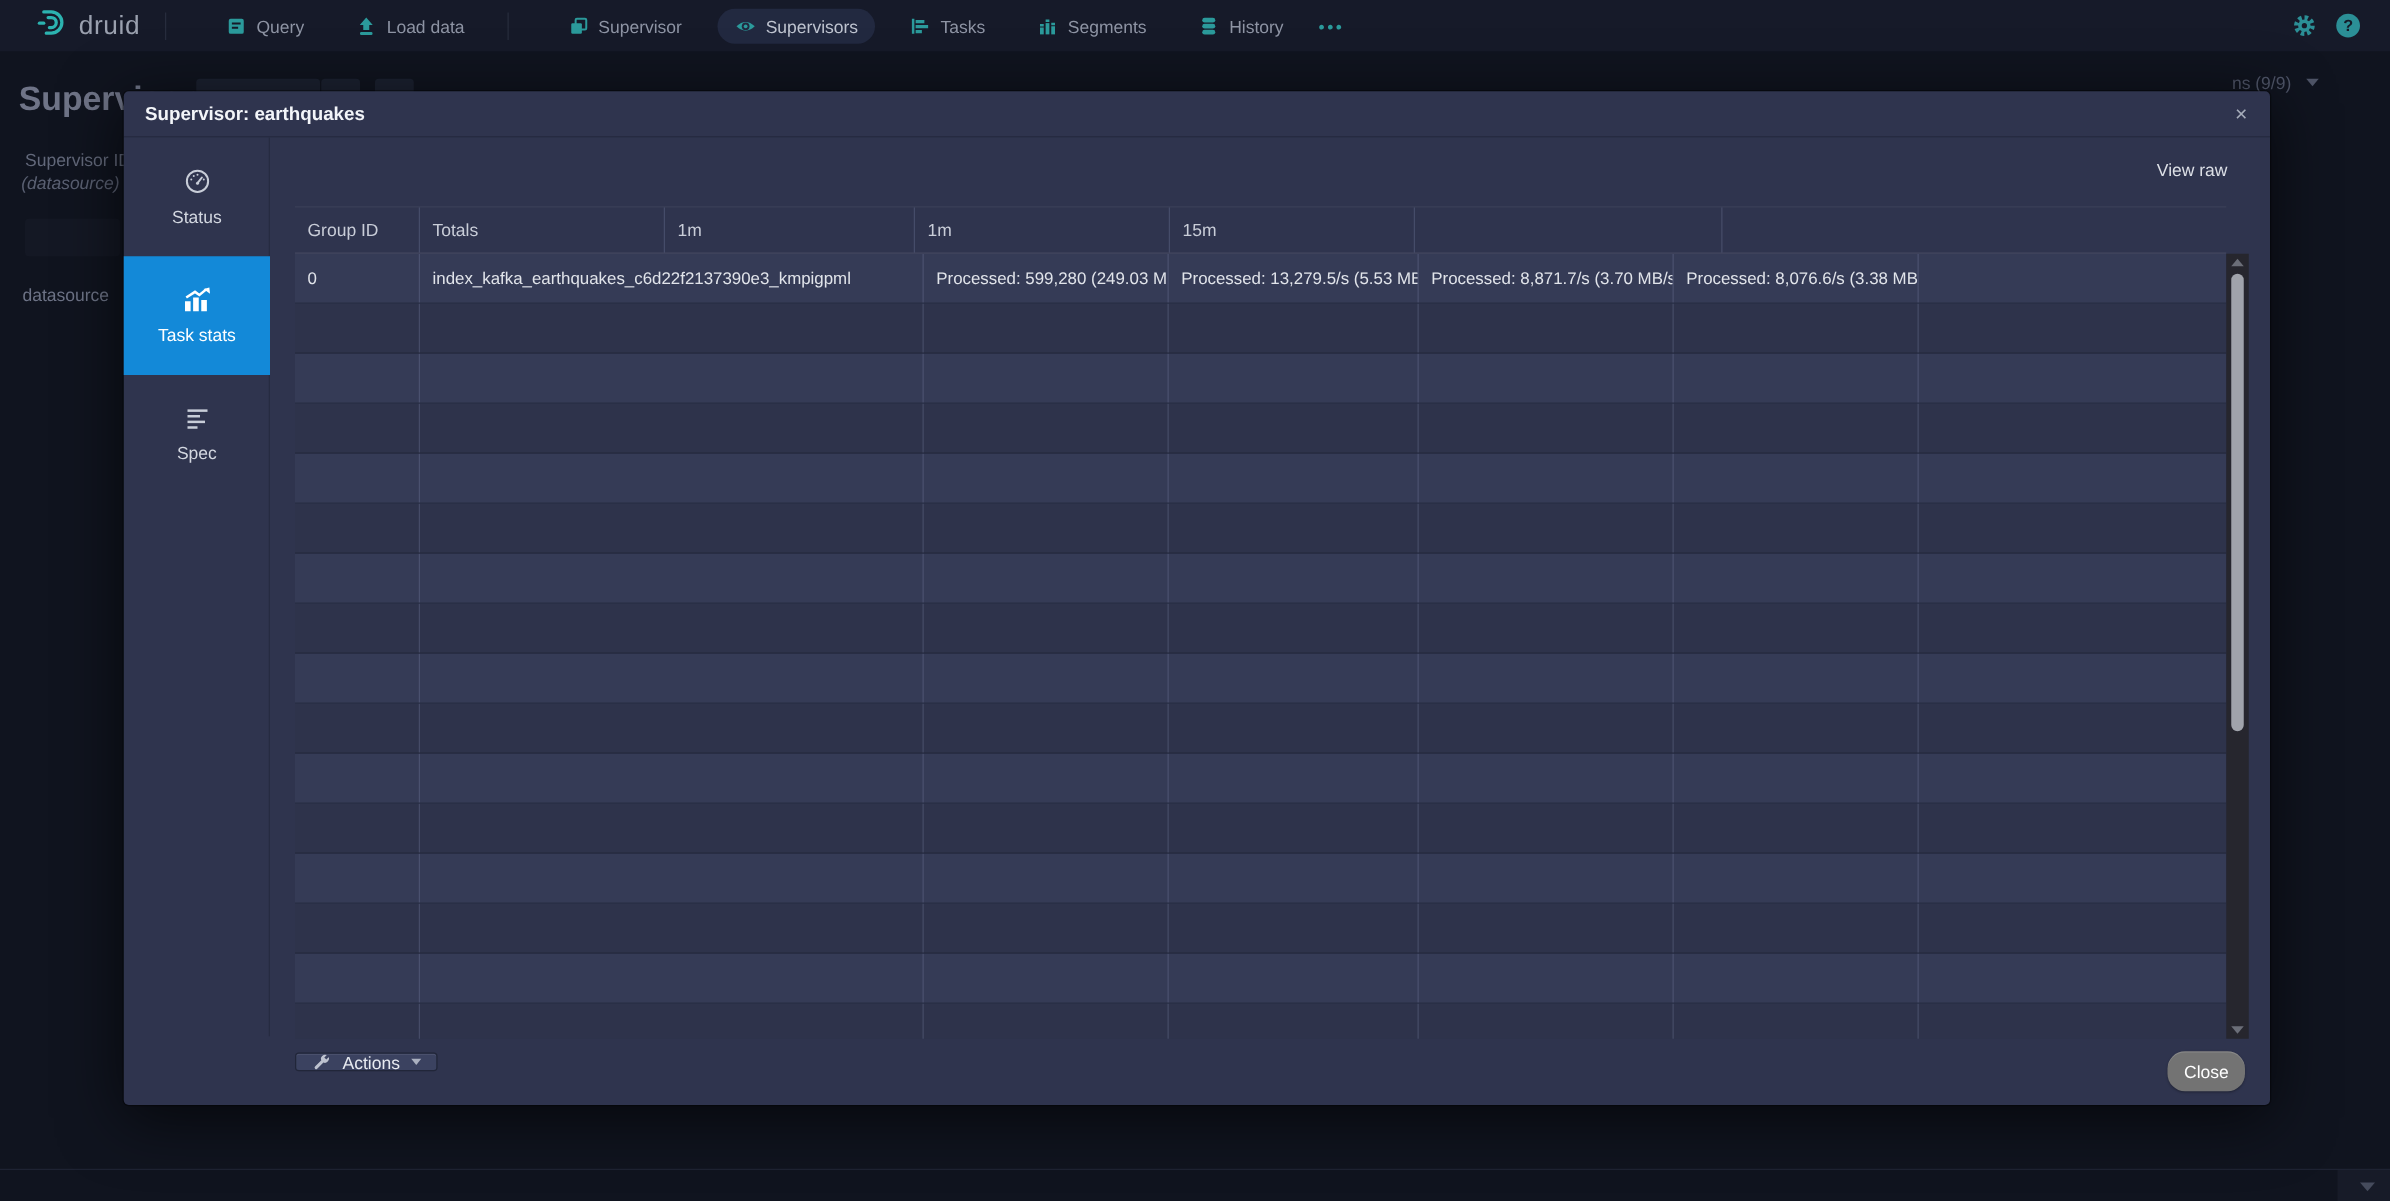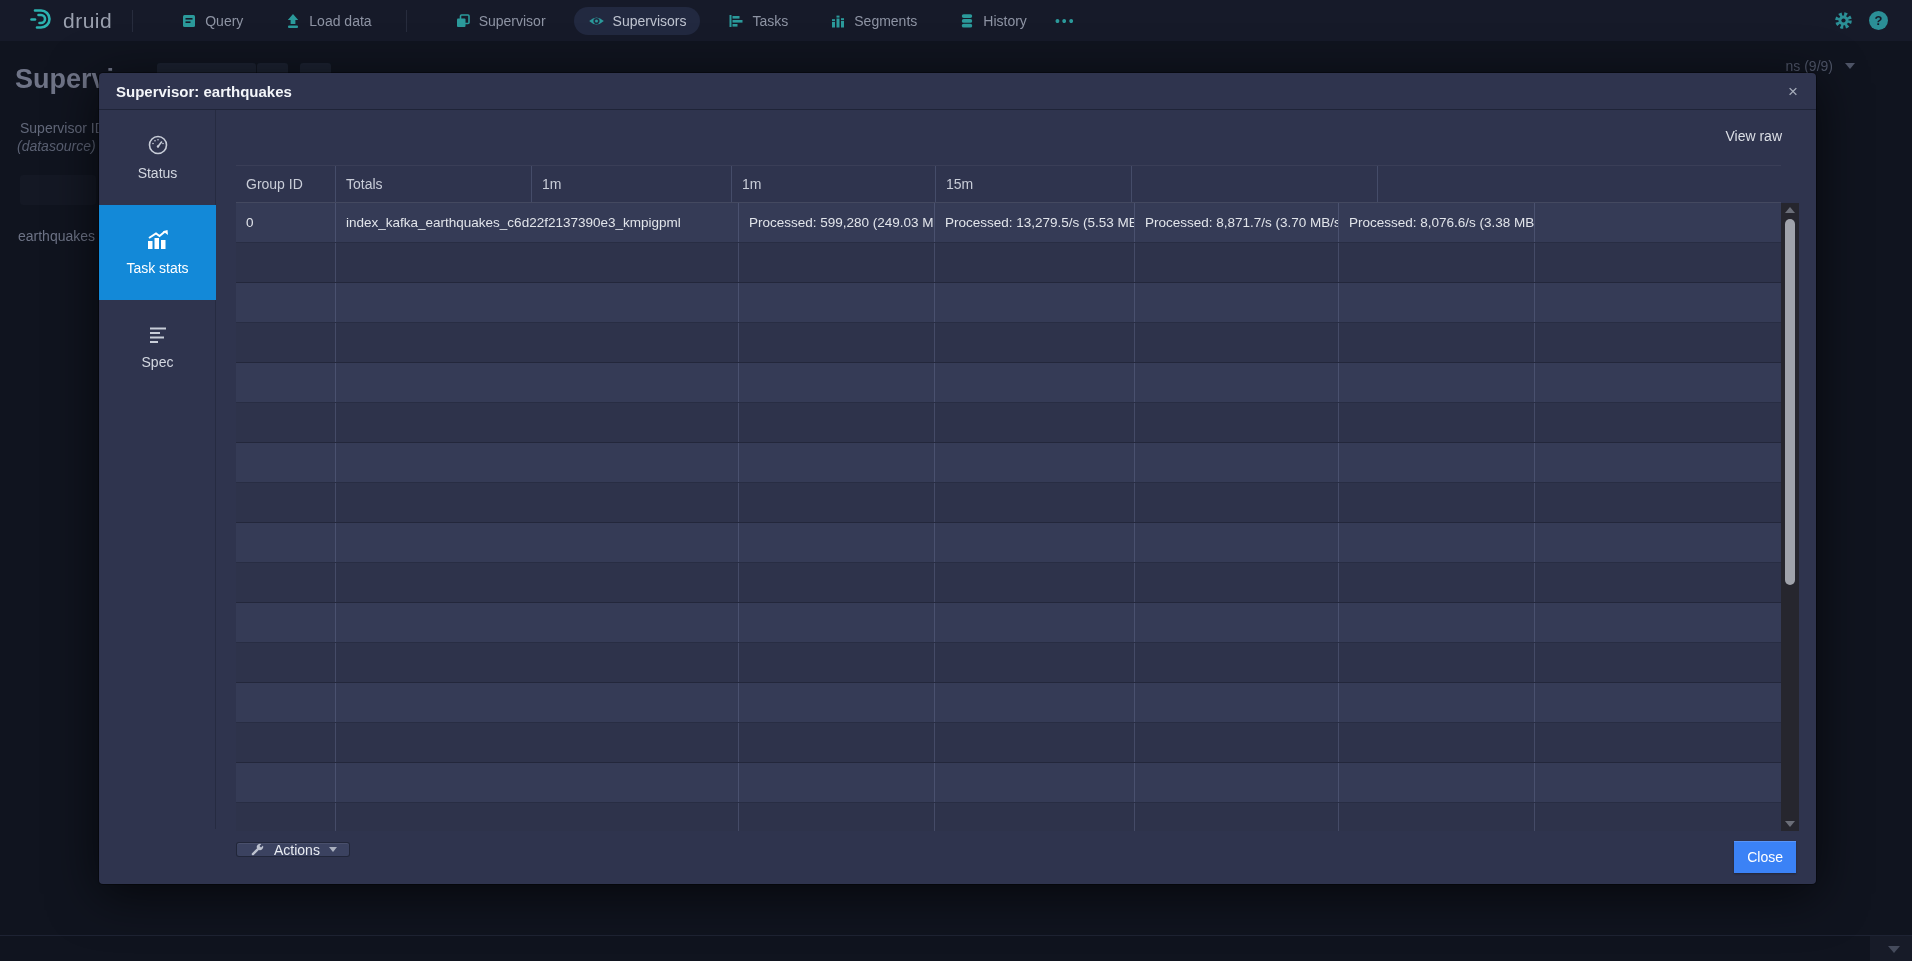--- a/index.html
+++ b/index.html
@@ -81,22 +81,22 @@
   .vs-thumb { position:absolute; top:16px; left:4px; width:10px; height:366px; background:#a0a3ab; border-radius:5px; }
 
   
   .dlg-footer { position:absolute; left:0; bottom:0; width:100%; height:55px; border-radius:0 0 4px 4px; }
   .actions-btn { position:absolute; left:137px; top:13px; height:15px; padding:0 12px; background:#3b4260;
                  border:1px solid rgba(17,20,32,.6); border-radius:3px; display:flex; align-items:center; gap:9px;
                  color:#e8ebf1; font-size:14px; cursor:pointer; box-shadow:inset 0 1px 0 rgba(255,255,255,.08); }
   .actions-btn .wicon { color:#bdc2cf; display:flex; }
   .btn-caret { width:0; height:0; border-left:4.5px solid transparent; border-right:4.5px solid transparent;
                border-top:5.5px solid #aab0bf; }
-  .close-btn { position:absolute; right:20px; top:12px; height:32px; padding:0 13px; background:#3b82f6;
-               border:none; border-radius:0; color:#ffffff; font-size:14px; cursor:pointer;
+  .close-btn { position:absolute; right:20px; top:12px; height:32px; padding:0 13px; background:#737373;
+               border:none; border-radius:14px; color:#ffffff; font-size:14px; cursor:pointer;
                box-shadow:inset 0 1px 0 rgba(255,255,255,.15), 0 1px 2px rgba(0,0,0,.3);
                font-family:"Liberation Sans","DejaVu Sans",sans-serif; }
 </style>
 </head>
 <body>
 
 <div class="screen">
 
   <div class="navbar">
     <div class="brand">
@@ -206,21 +206,21 @@
     </div>
   </div>
 
   <div class="bg-heading">Supervisors</div>
   <div class="bg-ghost-btn" style="left:157px;width:99px;"></div>
   <div class="bg-ghost-btn" style="left:257px;width:31px;"></div>
   <div class="bg-ghost-btn" style="left:300px;width:31px;"></div>
   <div class="bg-col-label">Supervisor ID</div>
   <div class="bg-col-sublabel">(datasource)</div>
   <div class="bg-filter-box"></div>
-  <div class="bg-row-value">earthquakes</div>
+  <div class="bg-row-value">datasource</div>
   <div class="bg-right-control">
     <span>ns (9/9)</span>
     <span class="caret-down"></span>
   </div>
   <div class="bg-bottom-line"></div>
   <div class="bg-bottom-box"></div>
   <div class="bg-bottom-caret"></div>
 
   <div class="dialog">
 

